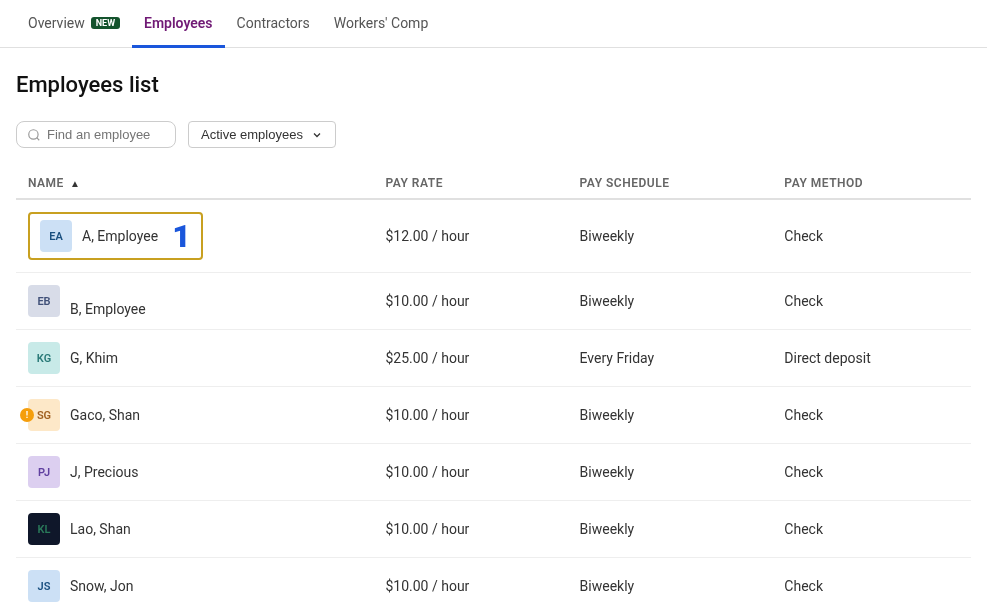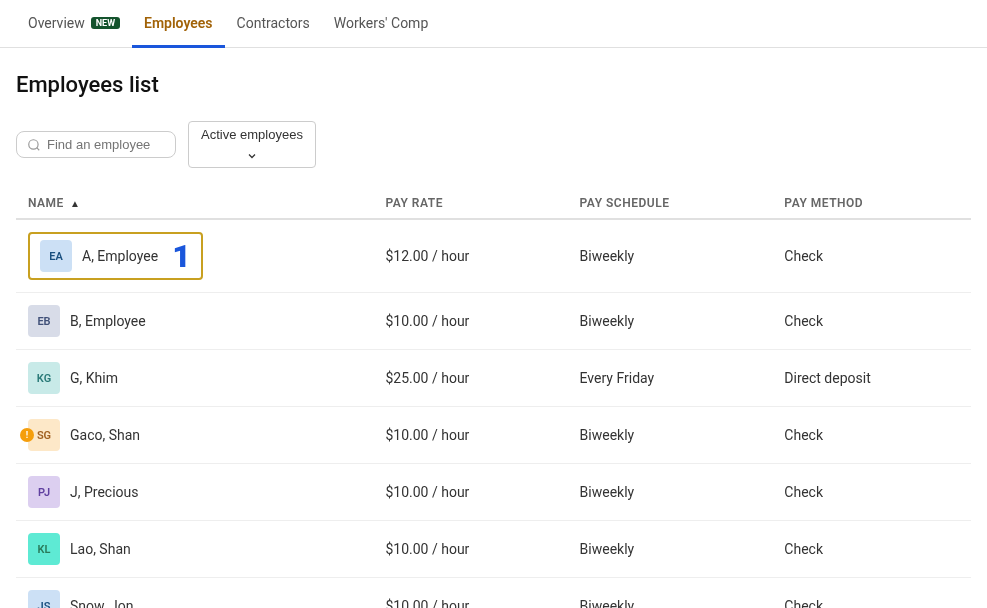--- a/index.html
+++ b/index.html
@@ -19,21 +19,21 @@
       height: 100%;
       padding: 0 12px;
       cursor: pointer;
       color: #555;
       font-size: 14px;
       border-bottom: 3px solid transparent;
       margin-bottom: -1px;
       gap: 6px;
     }
     .nav-item.active {
-      color: #a16207;
+      color: #701a75;
       border-bottom: 3px solid #1a56db;
       font-weight: 600;
     }
     .new-badge {
       background: #14532d;
       color: #fff;
       font-size: 9px;
       font-weight: 700;
       padding: 1px 5px;
       border-radius: 3px;
@@ -83,21 +83,20 @@
       display: flex;
       align-items: center;
       border: 1px solid #ccc;
       border-radius: 4px;
       padding: 5px 12px;
       gap: 8px;
       cursor: pointer;
       background: #fff;
       font-size: 13px;
       color: #333;
-      flex-direction: column;
     }
 
     
     .employee-table {
       width: 100%;
       border-collapse: collapse;
     }
     .employee-table thead tr {
       border-bottom: 2px solid #e0e0e0;
     }
@@ -135,21 +134,21 @@
       border-radius: 4px;
       background: #c8d8ea;
       display: flex;
       align-items: center;
       justify-content: center;
       font-size: 11px;
       font-weight: 600;
       color: #3a6a9a;
       flex-shrink: 0;
     }
-    .avatar.green { background: #5eead4; color: #2a7a5a; }
+    .avatar.green { background: #0f172a; color: #2a7a5a; }
     .avatar.orange-bg { background: #fde8c8; color: #a06020; }
     .avatar.purple { background: #dccff0; color: #6040a0; }
     .avatar.teal { background: #c8eae8; color: #2a7a78; }
     .avatar.blue2 { background: #cce0f5; color: #1a5080; }
     .avatar.slate { background: #d8dce8; color: #405078; }
 
     .alert-dot {
       position: absolute;
       left: -8px;
       top: 50%;
@@ -238,21 +237,21 @@
               <div class="avatar blue2">EA</div>
               <span>A, Employee</span>
               <span class="badge-1">1</span>
             </div></td>
           <td>$12.00 / hour</td>
           <td>Biweekly</td>
           <td>Check</td>
         </tr>
         <tr>
           <td>
-            <div class="name-cell" style="position: relative;">
+            <div class="name-cell" style="position: relative; align-items: flex-end;">
               <div class="avatar slate">EB</div>
               <span>B, Employee</span>
             </div>
           </td>
           <td>$10.00 / hour</td>
           <td>Biweekly</td>
           <td>Check</td>
         </tr>
         <tr>
           <td>

